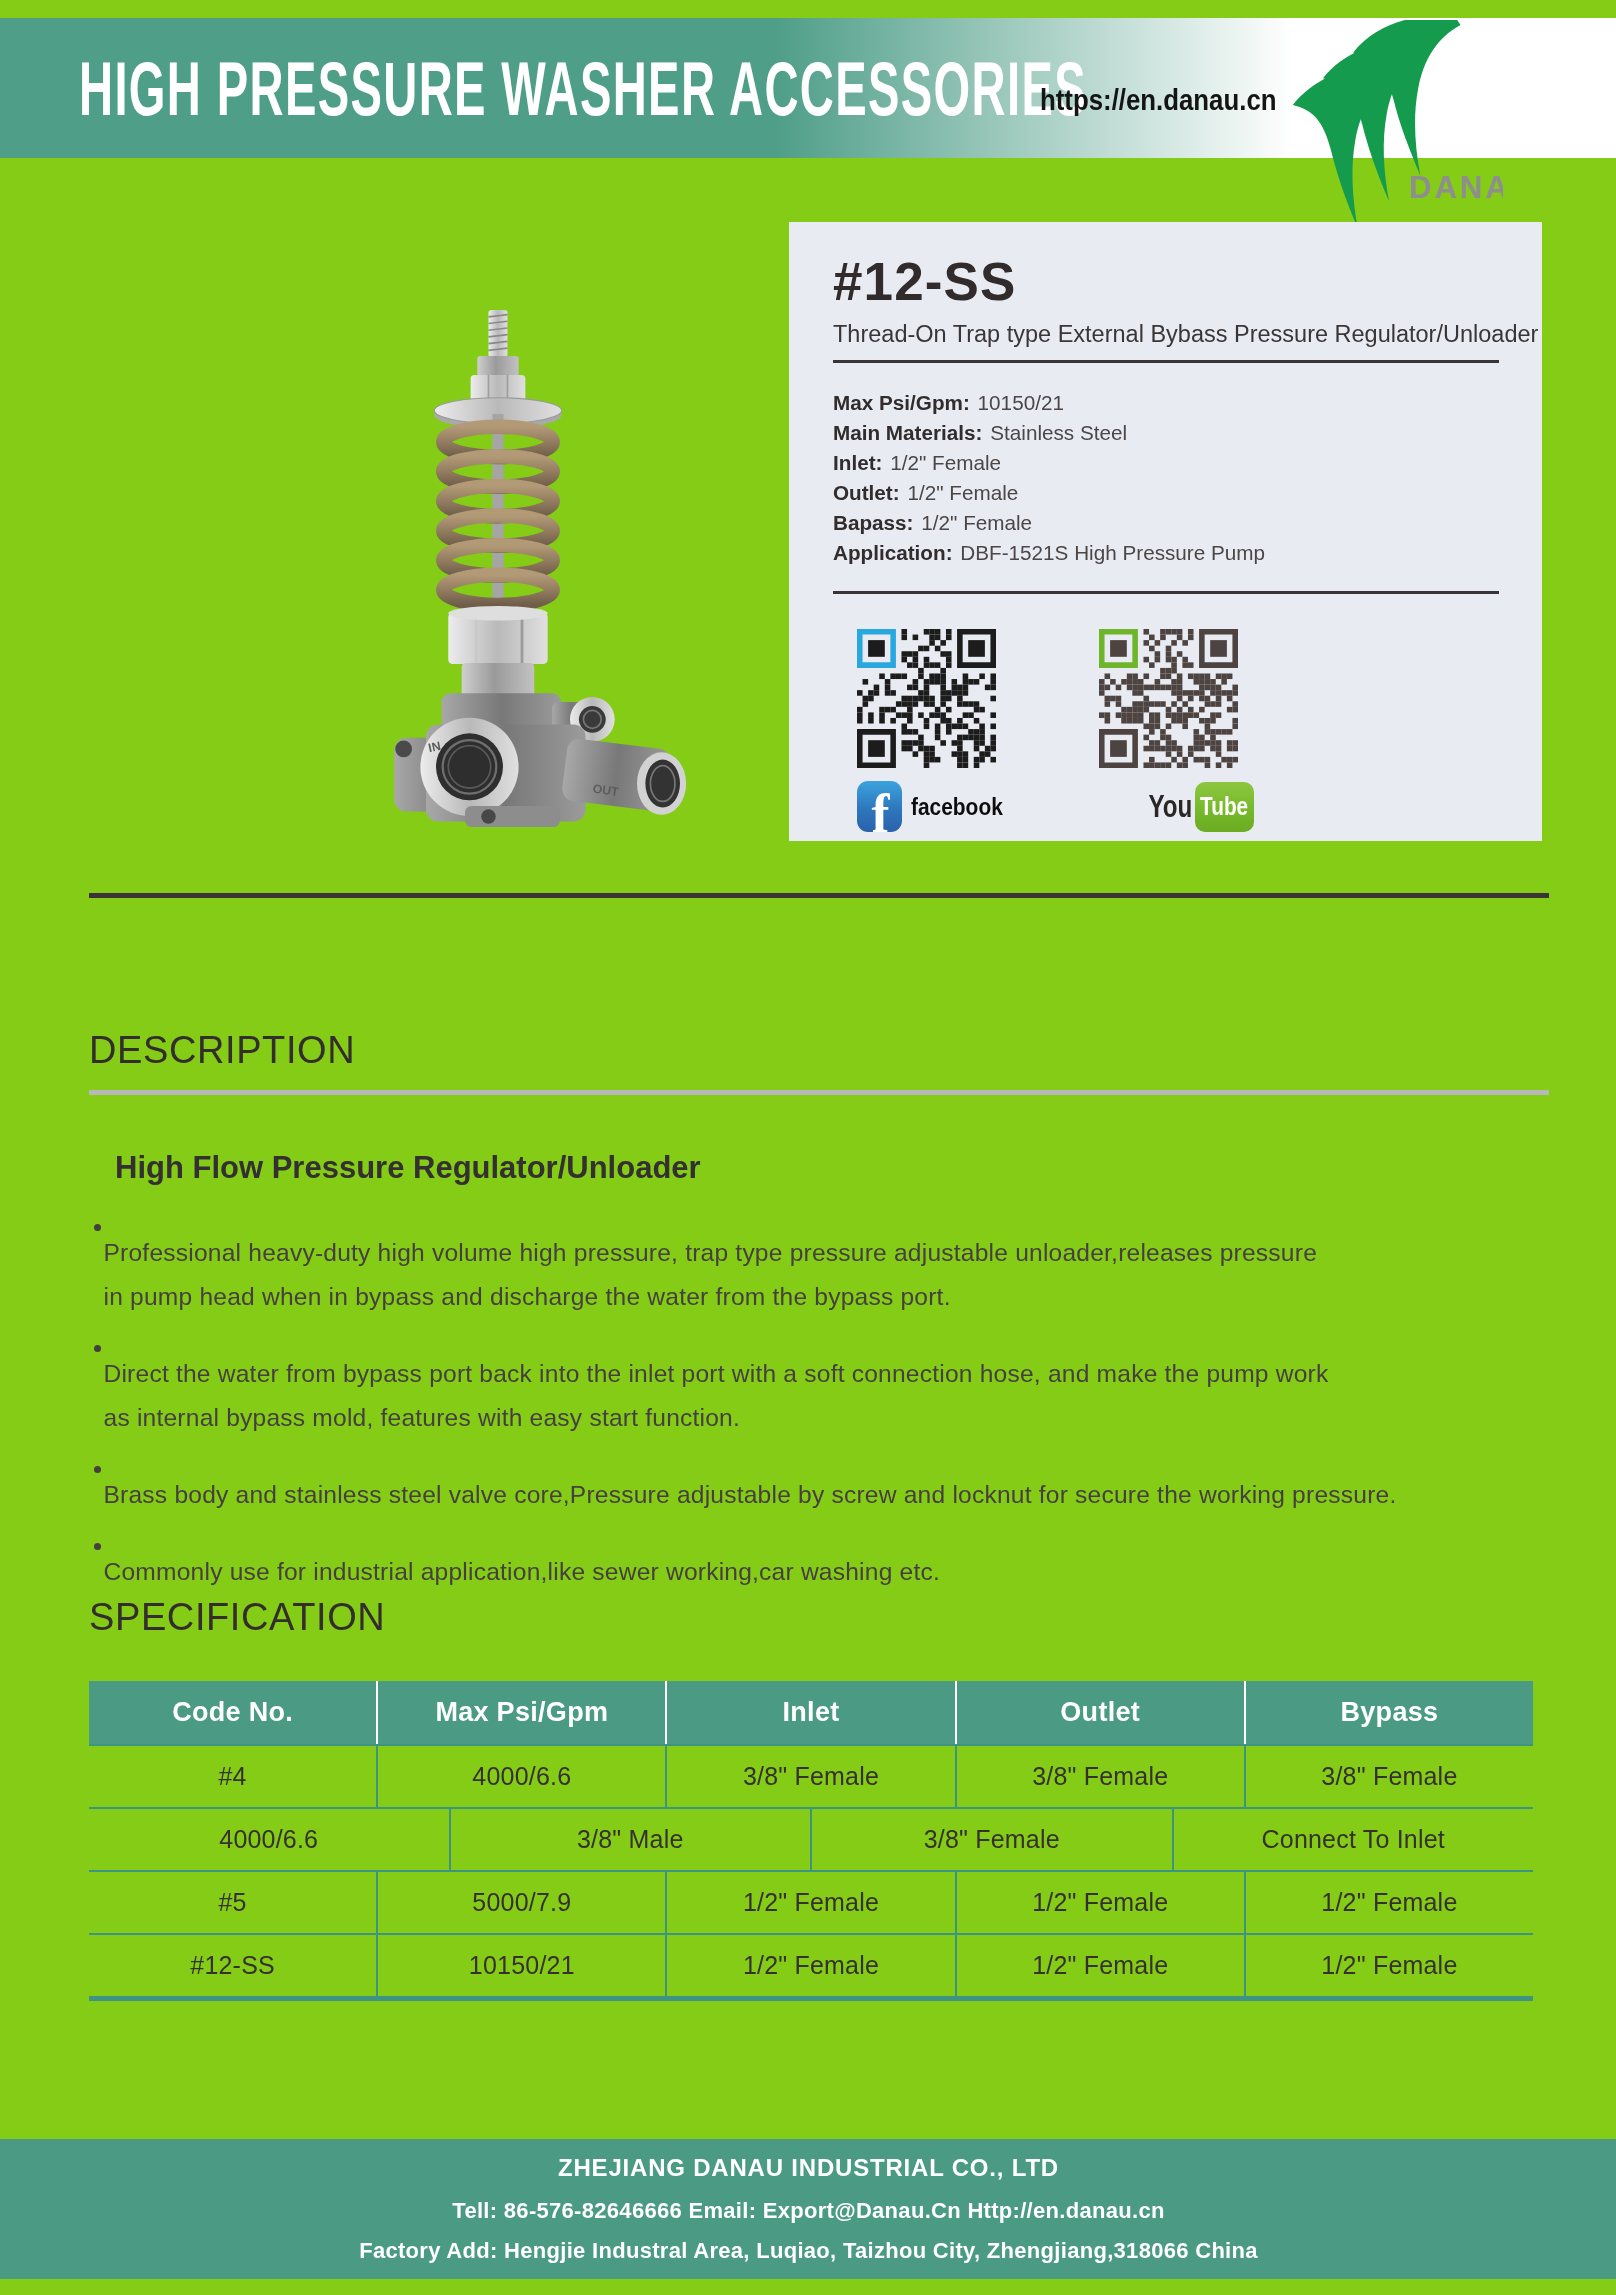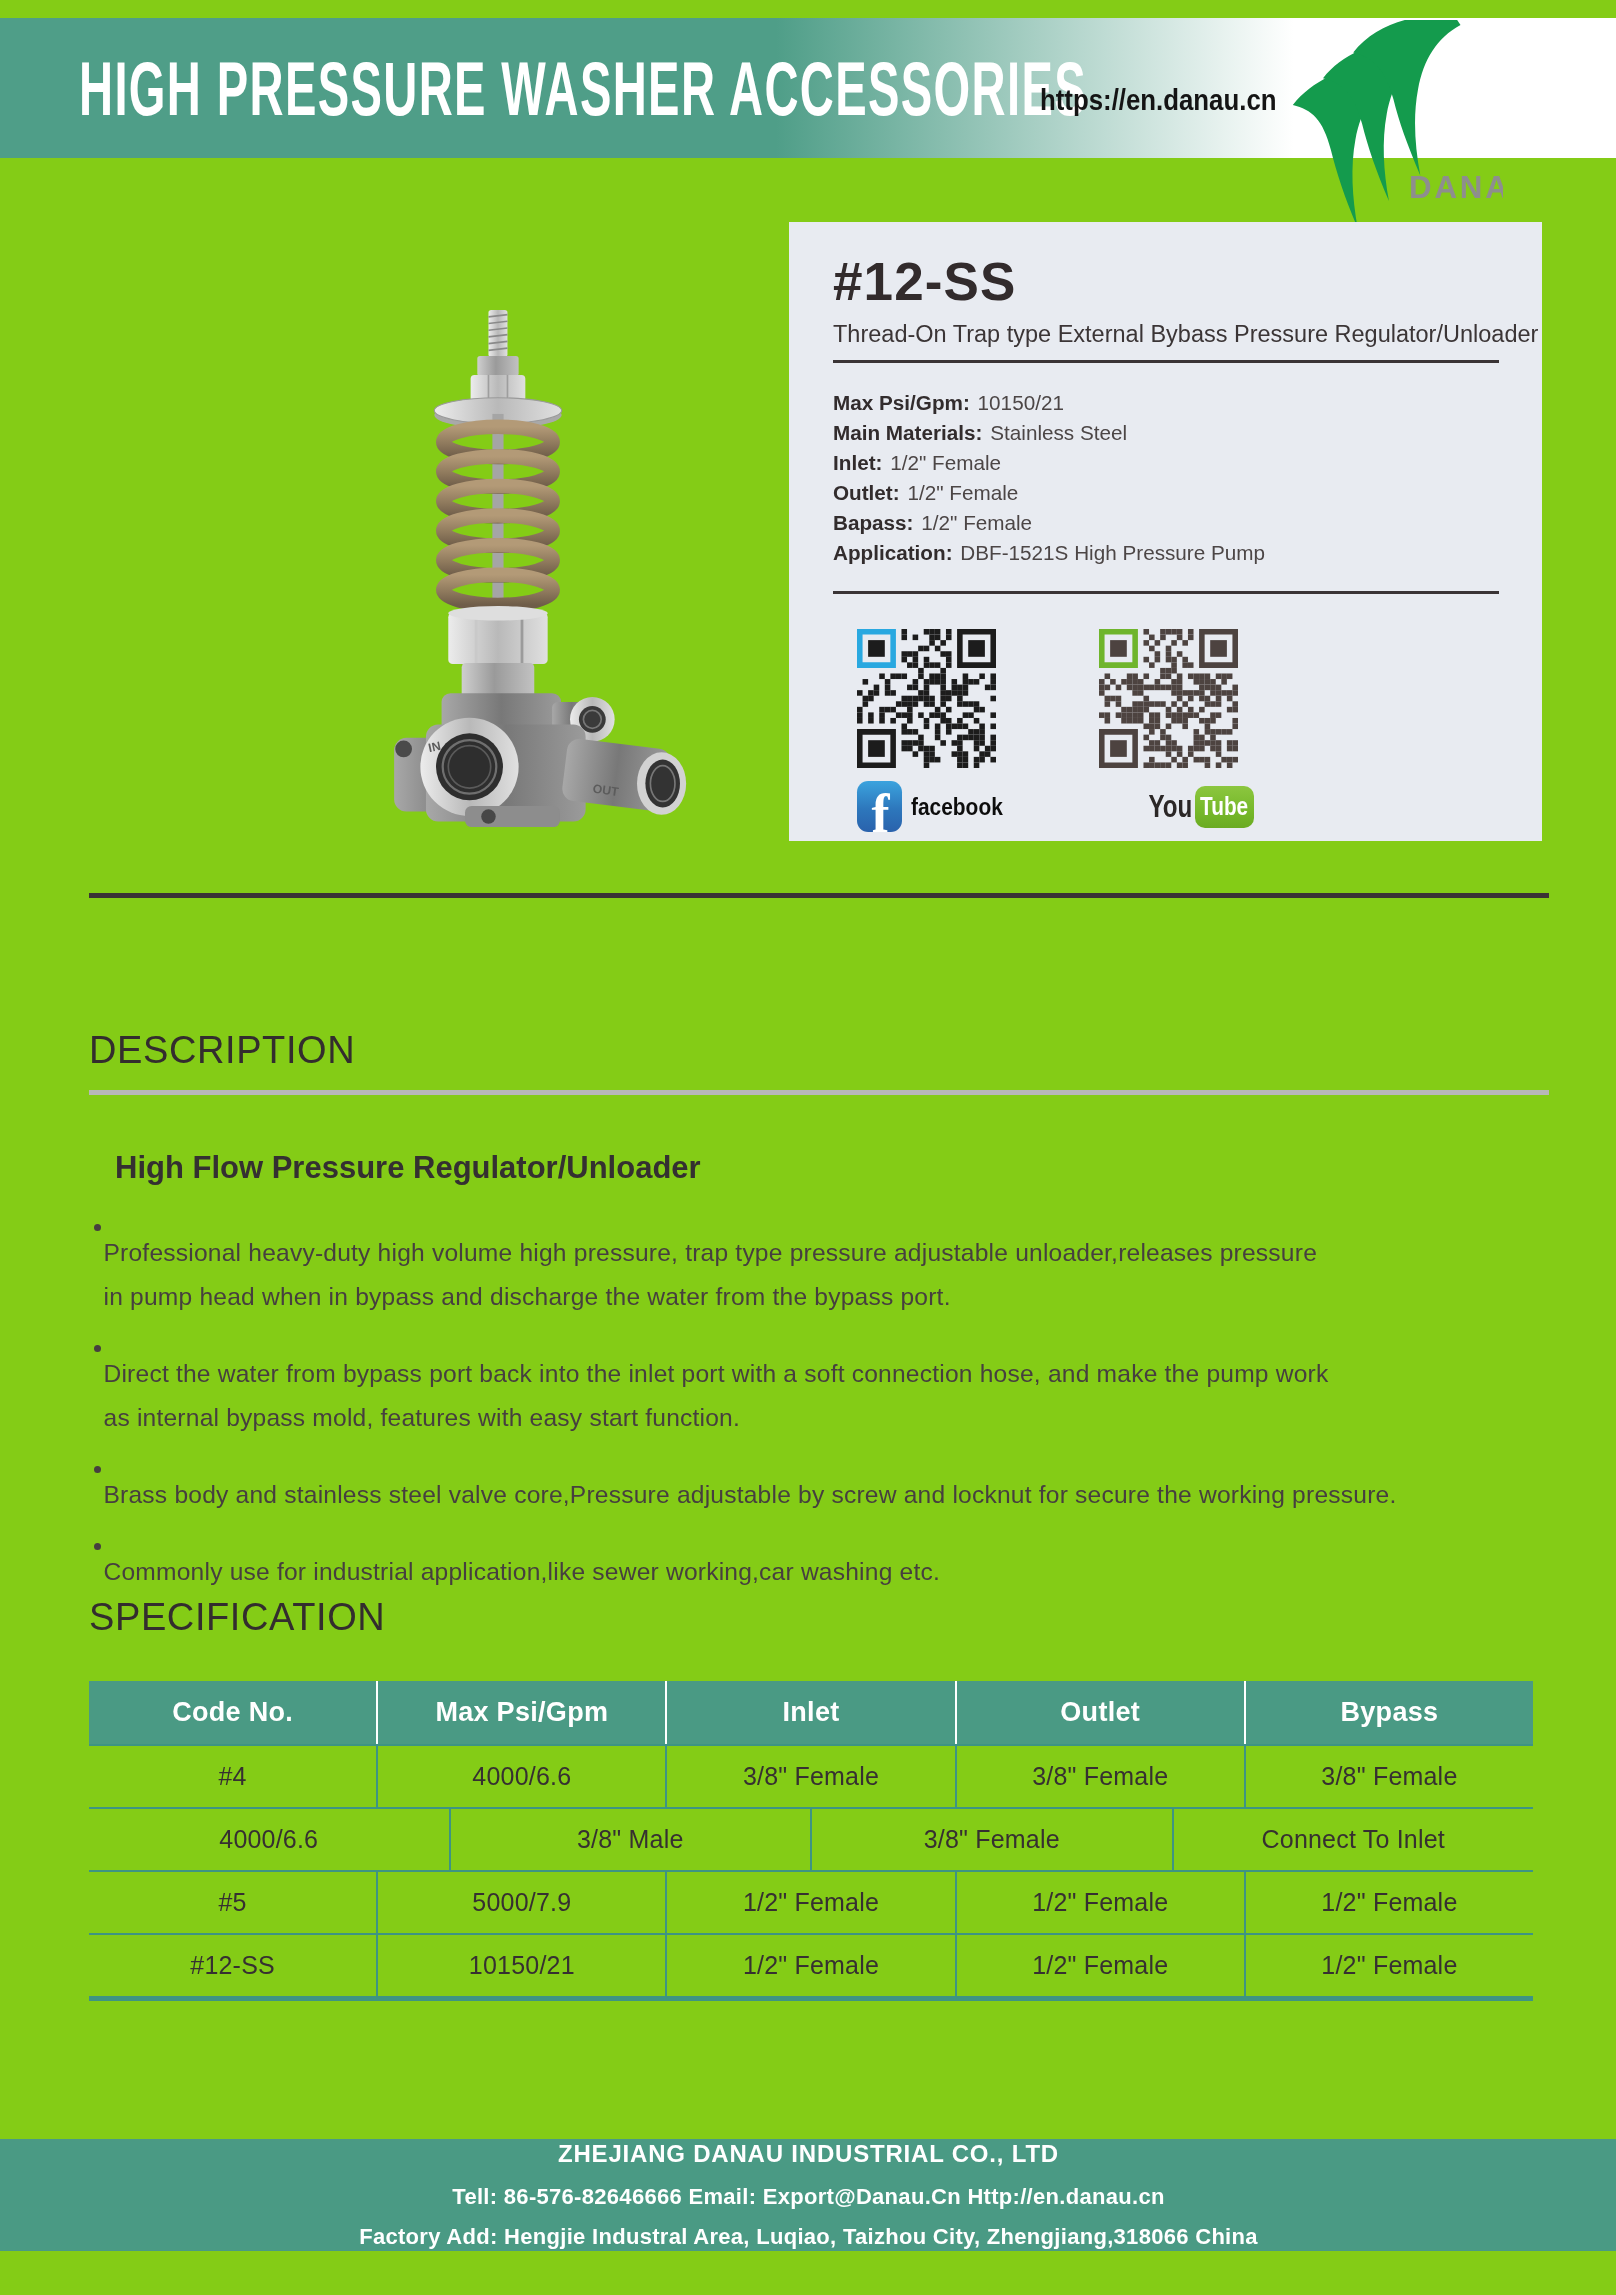--- a/index.html
+++ b/index.html
@@ -35,21 +35,21 @@
   .social-row{margin-top:13.4px;display:flex;align-items:center;}
   .fb-group{margin-left:23.5px;display:flex;align-items:center;}
   .fb-icon{width:45px;height:51px;border-radius:11.2px;position:relative;overflow:hidden;
            background:linear-gradient(180deg,#3BA3DE 0%,#2D77BC 55%,#2A62AC 100%);}
   .fb-f{position:absolute;left:50%;bottom:-12.3px;transform:translateX(-42%);
         color:#fff;font-size:54px;font-weight:bold;font-family:"Liberation Serif",serif;}
   .fb-label{margin-left:9px;font-size:24.6px;font-weight:bold;color:#0d0d0d;
             transform:scaleX(.85);transform-origin:left center;letter-spacing:0;}
   .yt-group{margin-left:118px;display:flex;align-items:center;}
   .yt-you{font-size:31px;font-weight:bold;color:#2b2727;transform:scaleX(.78);transform-origin:right center;}
-  .yt-tube{margin-left:2.2px;width:59px;height:42px;border-radius:10px;
+  .yt-tube{margin-left:2.2px;width:59px;height:50px;border-radius:10px;
            background:linear-gradient(180deg,#8CC63F 0%,#76B82A 60%,#6AAB22 100%);
            display:flex;align-items:center;justify-content:center;}
   .yt-tube span{color:#fff;font-size:26px;font-weight:bold;transform:scaleX(.8);}
 
   
   .big-divider{position:absolute;left:89px;top:893px;width:1460px;height:4.5px;background:#3b3335;}
   .sec-heading{position:absolute;left:89px;font-size:38px;font-weight:normal;color:#332d2e;letter-spacing:0.6px;}
   #desc-heading{top:1029px;}
   .gray-hr{position:absolute;left:89px;top:1090px;width:1460px;height:5px;background:#b8b8b8;}
   .desc-sub{position:absolute;left:115px;top:1150px;font-size:31px;font-weight:600;color:#343031;}
@@ -64,21 +64,21 @@
   .th{flex:1;background:#4A9A84;display:flex;align-items:center;justify-content:center;
       color:#fff;font-size:27px;font-weight:bold;letter-spacing:0.3px;}
   .th:not(:last-child){border-right:2.8px solid #fff;}
   .trow{display:flex;height:61px;}
   .trow:not(:first-child){border-top:2.8px solid #3E9483;}
   .td{flex:1;display:flex;align-items:center;justify-content:center;
       font-size:25px;color:#363031;letter-spacing:0.2px;}
   .td:not(:last-child){border-right:2.2px solid #3E9483;}
 
   
-  .footer{position:absolute;left:0;top:2139px;width:1617px;height:112px;background:#4A9A84;
+  .footer{position:absolute;left:0;top:2139px;width:1617px;height:140px;background:#4A9A84;
           display:flex;flex-direction:column;align-items:center;justify-content:center;color:#fff;font-weight:bold;}
   .f1{font-size:24px;letter-spacing:0.8px;}
   .f2{margin-top:15.6px;font-size:22px;letter-spacing:0.3px;}
   .f3{margin-top:14px;font-size:22px;letter-spacing:0.3px;}
 </style>
 </head>
 <body>
 
 <div id="page">
 

